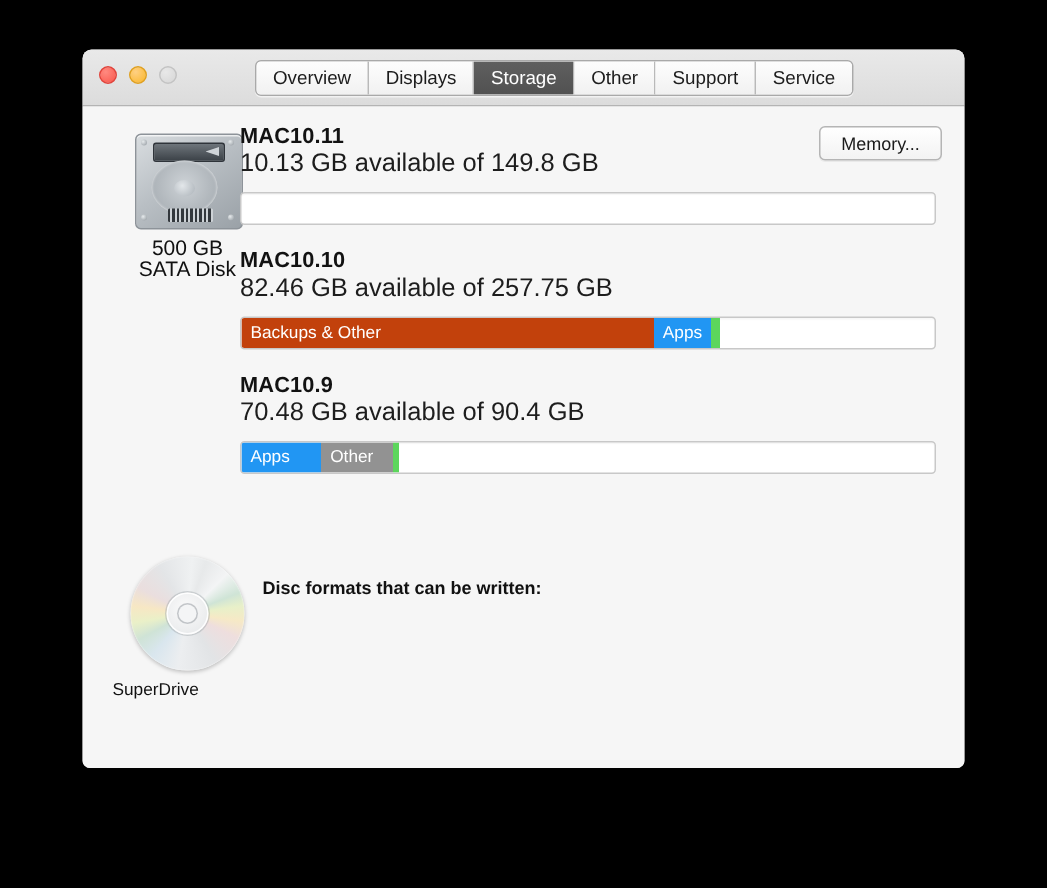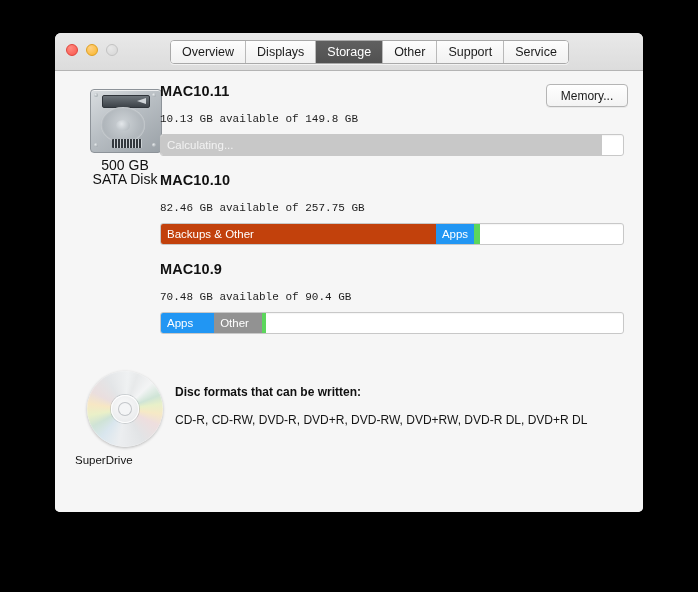--- a/index.html
+++ b/index.html
@@ -183,24 +183,23 @@
     width: 468px;
   }
   .vol { position: relative; margin-bottom: 16px; }
   .vol-name {
     font-size: 14.5px;
     font-weight: bold;
     color: #121212;
     letter-spacing: 0.1px;
   }
   .vol-sub {
-    margin-top: 14px;
-    font-size: 11px;
+    margin-top: 0;
+    font-size: 17px;
     color: #1d1d1d;
-    font-family: Liberation Mono, monospace;
   }
   .manage-btn {
     position: absolute;
     right: 0;
     top: 1px;
     width: 80px;
     height: 21px;
     font-size: 12px;
     color: #1a1a1a;
     background: linear-gradient(to bottom, #ffffff 0%, #f3f3f3 100%);
@@ -340,23 +339,20 @@
         <div class="disk-label">500 GB</div>
         <div class="disk-label">SATA Disk</div>
       </div>
 
       <div class="vols" id="volume-list">
           <div class="vol">
             <div class="vol-name">MAC10.11</div>
             <div class="vol-sub">10.13 GB available of 149.8 GB</div>
             <div class="manage-btn">Memory...</div>
             <div class="bar">
-              <div class="seg calculating" style="width: 95.5%; background: rgb(200, 200, 200);">
-                <span class="seg-label">Calculating...</span>
-              </div>
               <div class="seg free" style="width: 4.5%;"></div>
             </div>
           </div>
           <div class="vol">
             <div class="vol-name">MAC10.10</div>
             <div class="vol-sub">82.46 GB available of 257.75 GB</div>
             <div class="bar">
               <div class="seg" style="width: 59.5%; background: #c2410c;">
                 <span class="seg-label">Backups &amp; Other</span>
               </div>
@@ -386,18 +382,17 @@
       <div class="sd-col">
         <div class="disc">
           <div class="ring"></div>
           <div class="hole"></div>
         </div>
         <div class="sd-label">SuperDrive</div>
       </div>
 
       <div class="formats">
         <div class="formats-title">Disc formats that can be written:</div>
-        <div class="formats-list">CD-R, CD-RW, DVD-R, DVD+R, DVD-RW, DVD+RW, DVD-R DL, DVD+R DL</div>
       </div>
 
     </div>
   </div>
 </div>
 
 </body></html>

